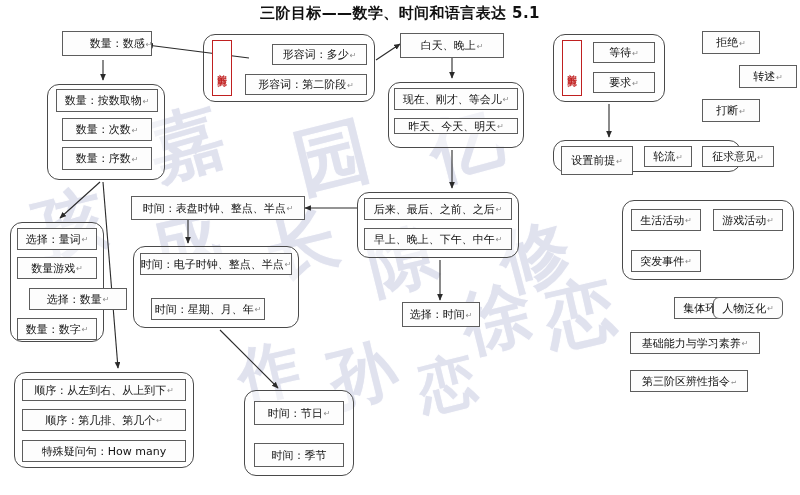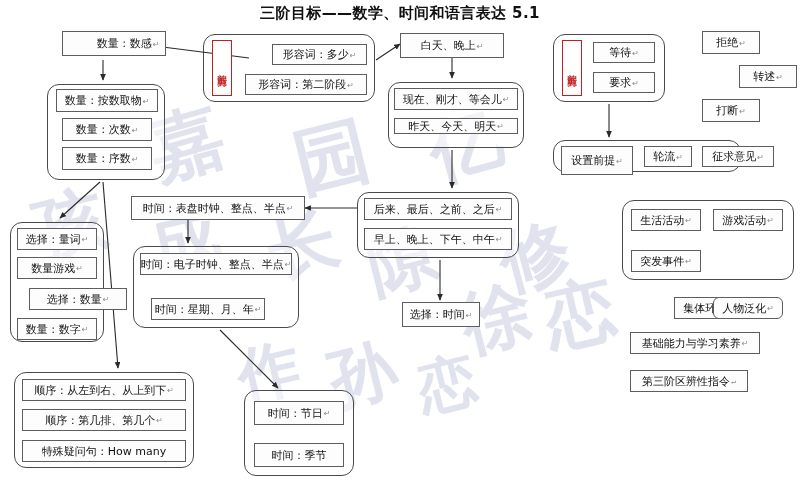--- a/index.html
+++ b/index.html
@@ -128,21 +128,21 @@
       <path d="M100,182 L60,218"></path>
 
       <path d="M103,182 L118,368"></path>
 
       <path d="M220,330 L278,388"></path>
 
       <path d="M609,104 L609,137"></path>
     </g>
   </svg>
 
-  <div class="node" style="left:62px;top:31px;width:104px;height:25px;padding-left:32px;">
+  <div class="node" style="left:62px;top:31px;width:90px;height:25px;padding-left:32px;">
       <span class="cr">数量：数感</span>
     </div>
   <div class="node" style="left:56px;top:89px;width:102px;height:23px;">
       <span class="cr">数量：按数取物</span>
     </div>
   <div class="node" style="left:62px;top:118px;width:90px;height:23px;">
       <span class="cr">数量：次数</span>
     </div>
   <div class="node" style="left:62px;top:147px;width:90px;height:23px;">
       <span class="cr">数量：序数</span>

